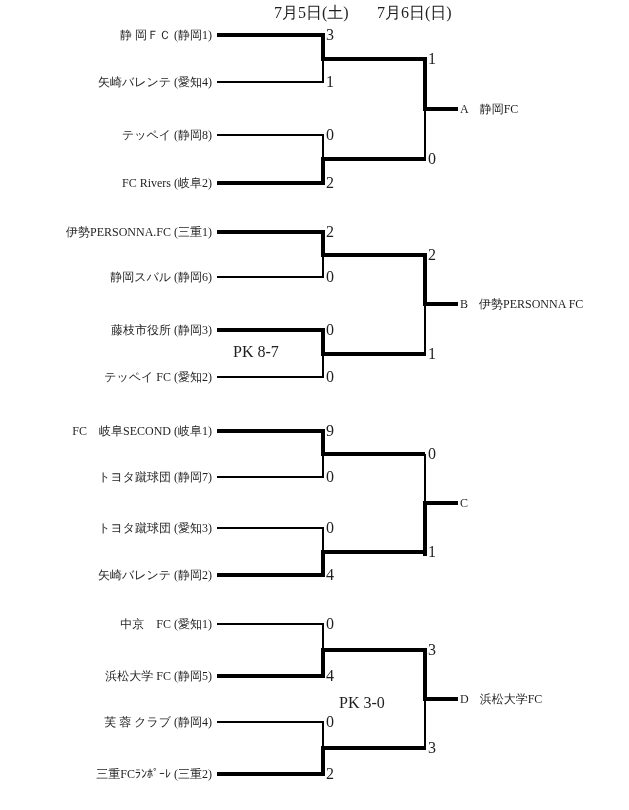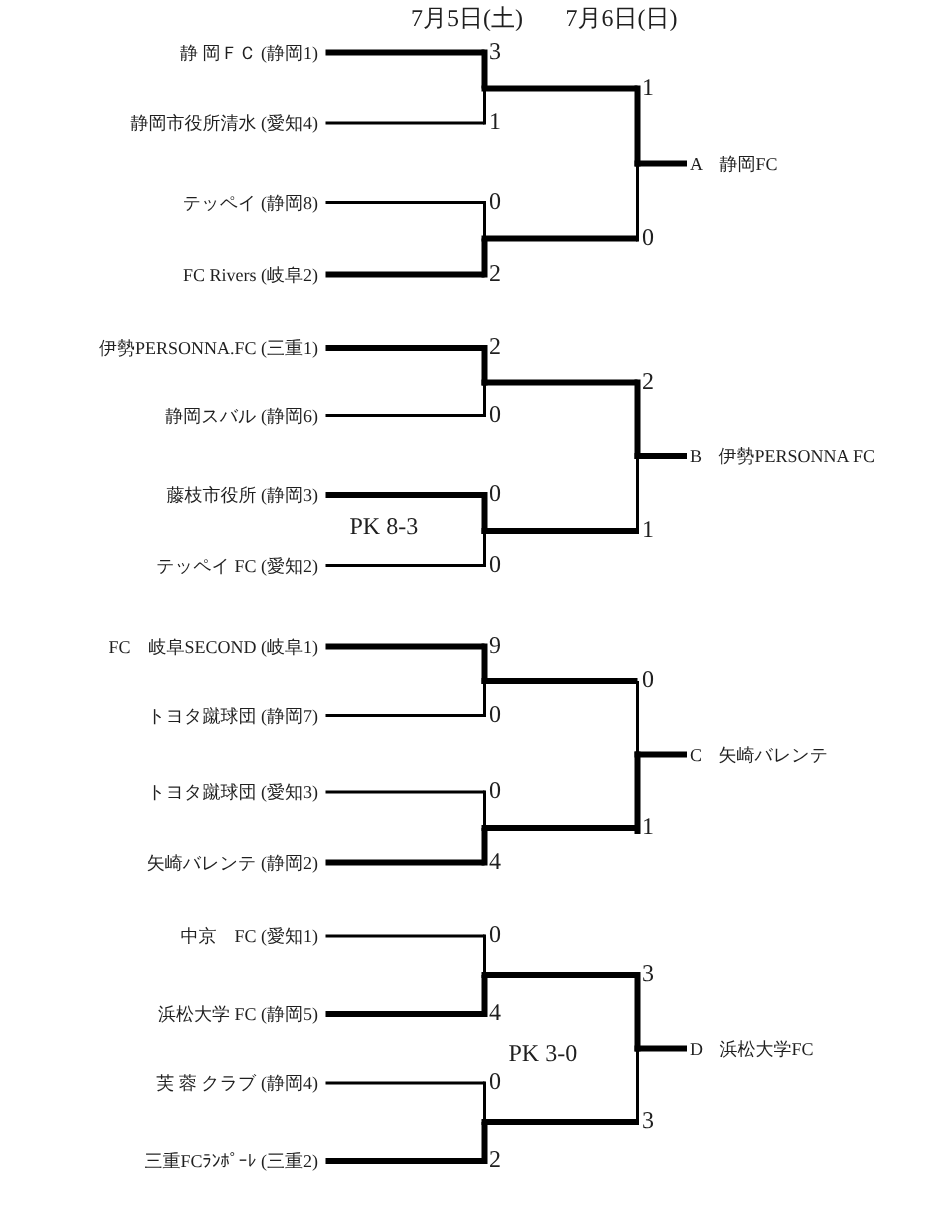--- a/index.html
+++ b/index.html
@@ -16,21 +16,21 @@
 </head>
 <body>
 
 <div id="page">
 
   <div class="txt date" style="left:230px;top:2px;">7月5日(土)</div>
   <div class="txt date" style="left:333px;top:2px;">7月6日(日)</div>
 
   <div>
     <div class="txt team" style="top:24px;">静 岡ＦＣ (静岡1)</div>
-    <div class="txt team" style="top:71px;">静岡市役所清水 (愛知4)</div>
+    <div class="txt team" style="top:71px;">矢崎バレンテ (愛知4)</div>
     <div class="txt team" style="top:124px;">テッペイ (静岡8)</div>
     <div class="txt team" style="top:172px;">FC Rivers (岐阜2)</div>
 
     <div class="ln" style="left:217px;top:33px;width:106px;height:4px;"></div>
     <div class="ln" style="left:217px;top:81.25px;width:106px;height:1.5px;"></div>
     <div class="ln" style="left:217px;top:134.25px;width:106px;height:1.5px;"></div>
     <div class="ln" style="left:217px;top:181px;width:106px;height:4px;"></div>
     <div class="ln" style="left:321px;top:33px;width:4px;height:25.5px;"></div>
     <div class="ln" style="left:322.25px;top:58.5px;width:1.5px;height:24.25px;"></div>
     <div class="ln" style="left:322.25px;top:134.25px;width:1.5px;height:24.75px;"></div>
@@ -74,21 +74,21 @@
     <div class="ln" style="left:424.25px;top:304px;width:1.5px;height:51.5px;"></div>
     <div class="ln" style="left:423px;top:302px;width:35px;height:4px;"></div>
 
     <div class="txt score" style="left:326px;top:221px;">2</div>
     <div class="txt score" style="left:326px;top:266px;">0</div>
     <div class="txt score" style="left:326px;top:319px;">0</div>
     <div class="txt score" style="left:326px;top:366px;">0</div>
     <div class="txt score" style="left:428px;top:243.5px;">2</div>
     <div class="txt score" style="left:428px;top:342.5px;">1</div>
 
-    <div class="txt pk" style="left:233px;top:341px;">PK 8-3</div>
+    <div class="txt pk" style="left:233px;top:341px;">PK 8-7</div>
 
     <div class="txt winner" style="left:460px;top:293px;">
       <span>B</span>
       <span>伊勢PERSONNA FC</span>
     </div>
   </div>
 
   <div>
     <div class="txt team" style="top:420px;">FC　岐阜SECOND (岐阜1)</div>
     <div class="txt team" style="top:466px;">トヨタ蹴球団 (静岡7)</div>
@@ -111,21 +111,20 @@
 
     <div class="txt score" style="left:326px;top:420px;">9</div>
     <div class="txt score" style="left:326px;top:466px;">0</div>
     <div class="txt score" style="left:326px;top:517px;">0</div>
     <div class="txt score" style="left:326px;top:564px;">4</div>
     <div class="txt score" style="left:428px;top:443px;">0</div>
     <div class="txt score" style="left:428px;top:540.5px;">1</div>
 
     <div class="txt winner" style="left:460px;top:492px;">
       <span>C</span>
-      <span>矢崎バレンテ</span>
     </div>
   </div>
 
   <div>
     <div class="txt team" style="top:613px;">中京　FC (愛知1)</div>
     <div class="txt team" style="top:665px;">浜松大学 FC (静岡5)</div>
     <div class="txt team" style="top:711px;">芙 蓉 クラブ (静岡4)</div>
     <div class="txt team" style="top:763px;">三重FCﾗﾝﾎﾟｰﾚ (三重2)</div>
 
     <div class="ln" style="left:217px;top:623.25px;width:106px;height:1.5px;"></div>

